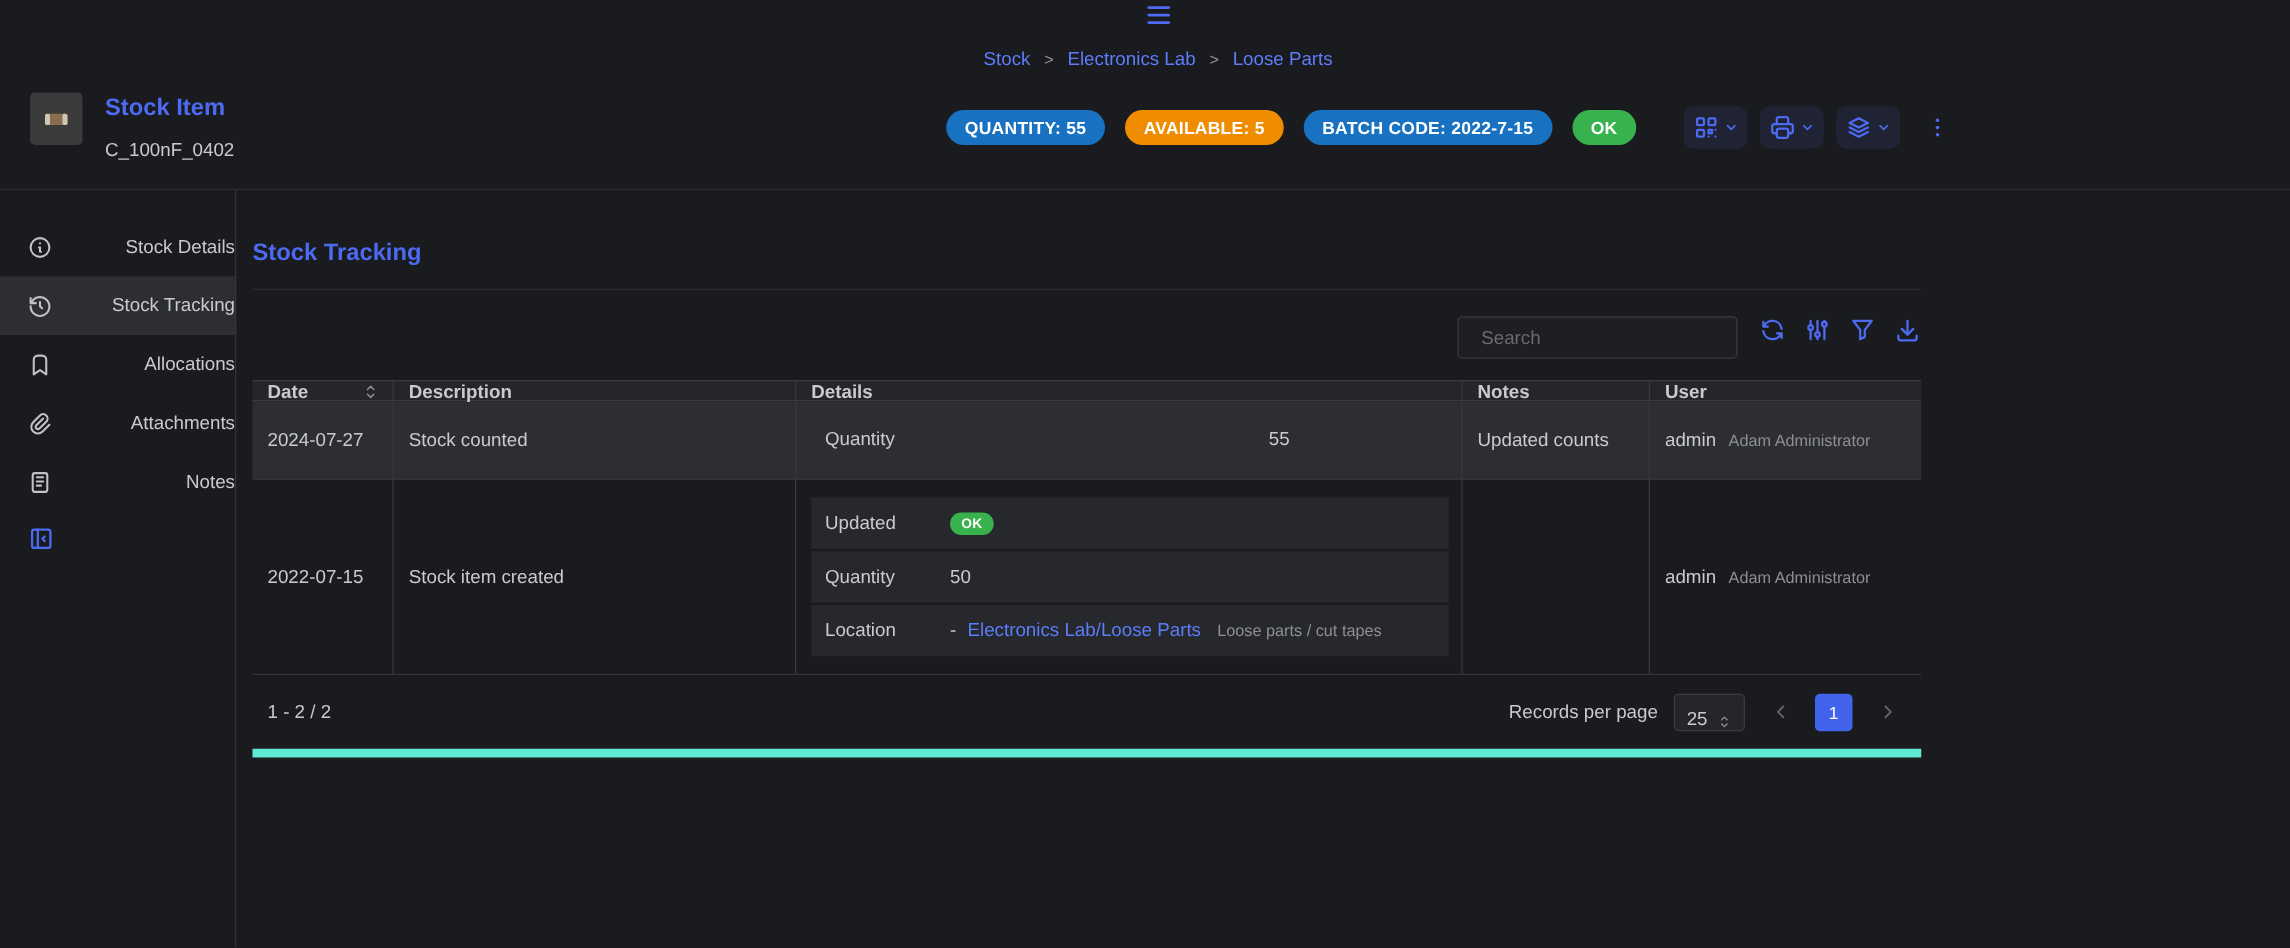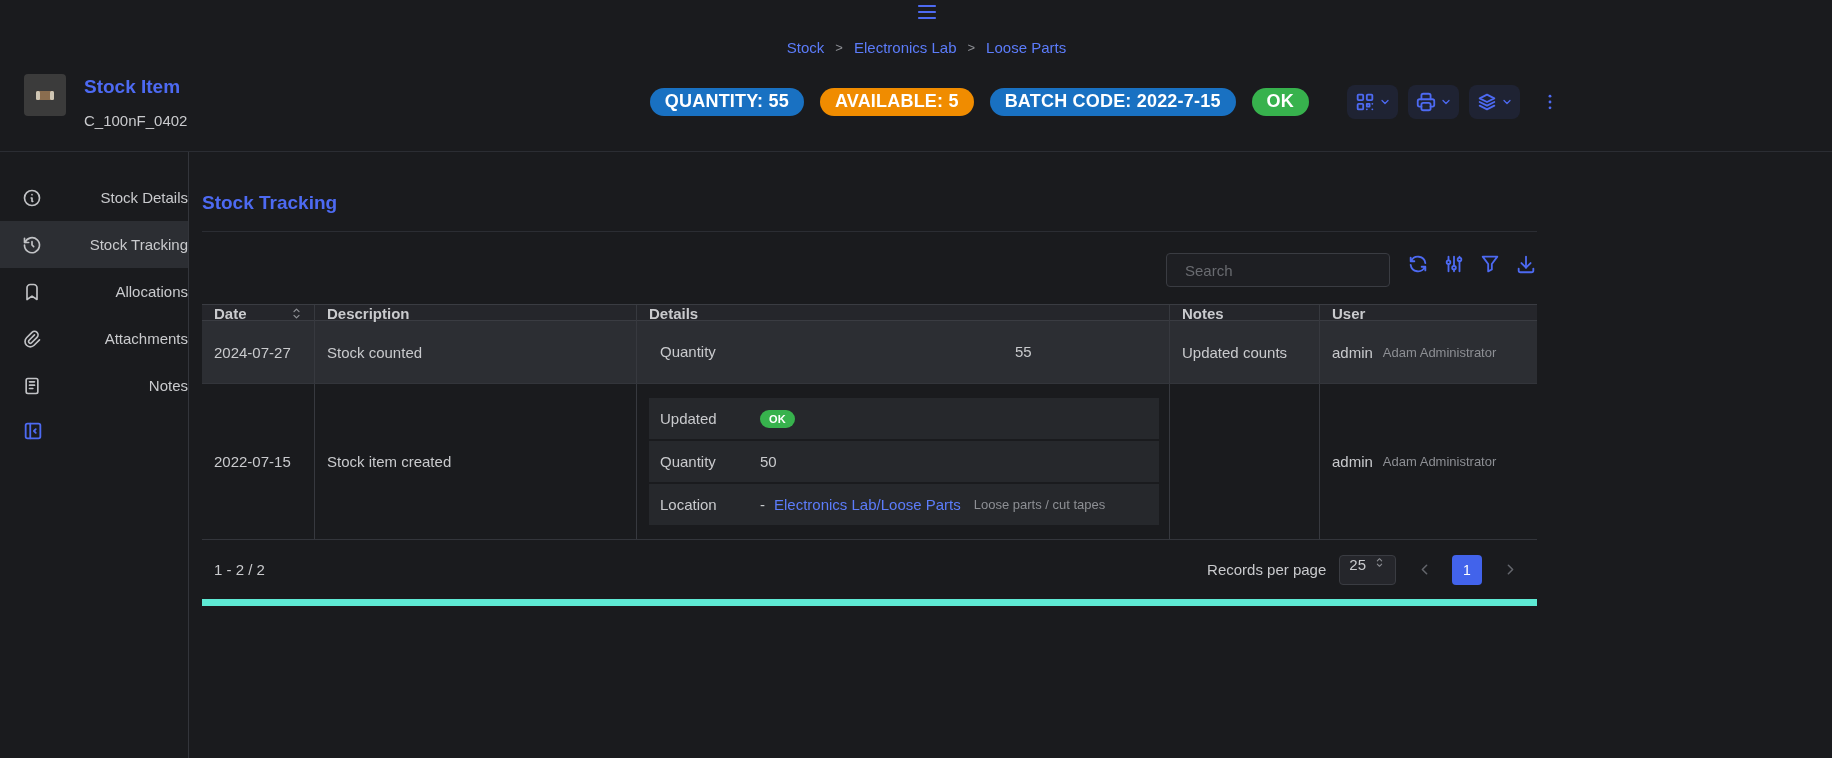--- a/index.html
+++ b/index.html
@@ -48,21 +48,21 @@
   .page-title { color: #4d6af2; font-size: 19px; font-weight: bold; }
   .page-subtitle { color: #c9cacd; font-size: 15px; margin-top: 14px; }
 
   .header-right { display: flex; align-items: center; gap: 16px; }
   .badges { display: flex; align-items: center; gap: 16px; }
   .badge {
     height: 28px;
     display: inline-flex; align-items: center;
     padding: 0 15px;
     border-radius: 999px;
-    color: #fff; font-size: 18px; font-weight: bold;
+    color: #fff; font-size: 14px; font-weight: bold;
     letter-spacing: .2px;
     white-space: nowrap;
   }
   .icon-actions { display: flex; align-items: center; gap: 10px; margin-left: 22px; }
   .icon-btn {
     display: inline-flex; align-items: center; gap: 3px;
     color: #4d6af2;
     background: rgba(77,106,242,0.10);
     border-radius: 8px;
     padding: 6px 7px;
@@ -177,21 +177,21 @@
 
   
   .t-footer {
     height: 66px;
     display: flex; align-items: center; justify-content: space-between;
     padding: 0 12px;
     border-bottom: 7px solid #5eead4;
   }
   .footer-right { display: flex; align-items: center; gap: 13px; }
   .page-size {
-    display: flex; align-items: flex-start; gap: 7px;
+    display: flex; align-items: flex-end; gap: 7px;
     height: 30px; padding: 0 9px;
     background: #25262b;
     border: 1px solid #3a3c42;
     border-radius: 4px;
     cursor: pointer;
     color: #c9cacd;
   }
   .page-size .ic { color: #8d8f94; }
   .pg-btn {
     width: 30px; height: 30px;

